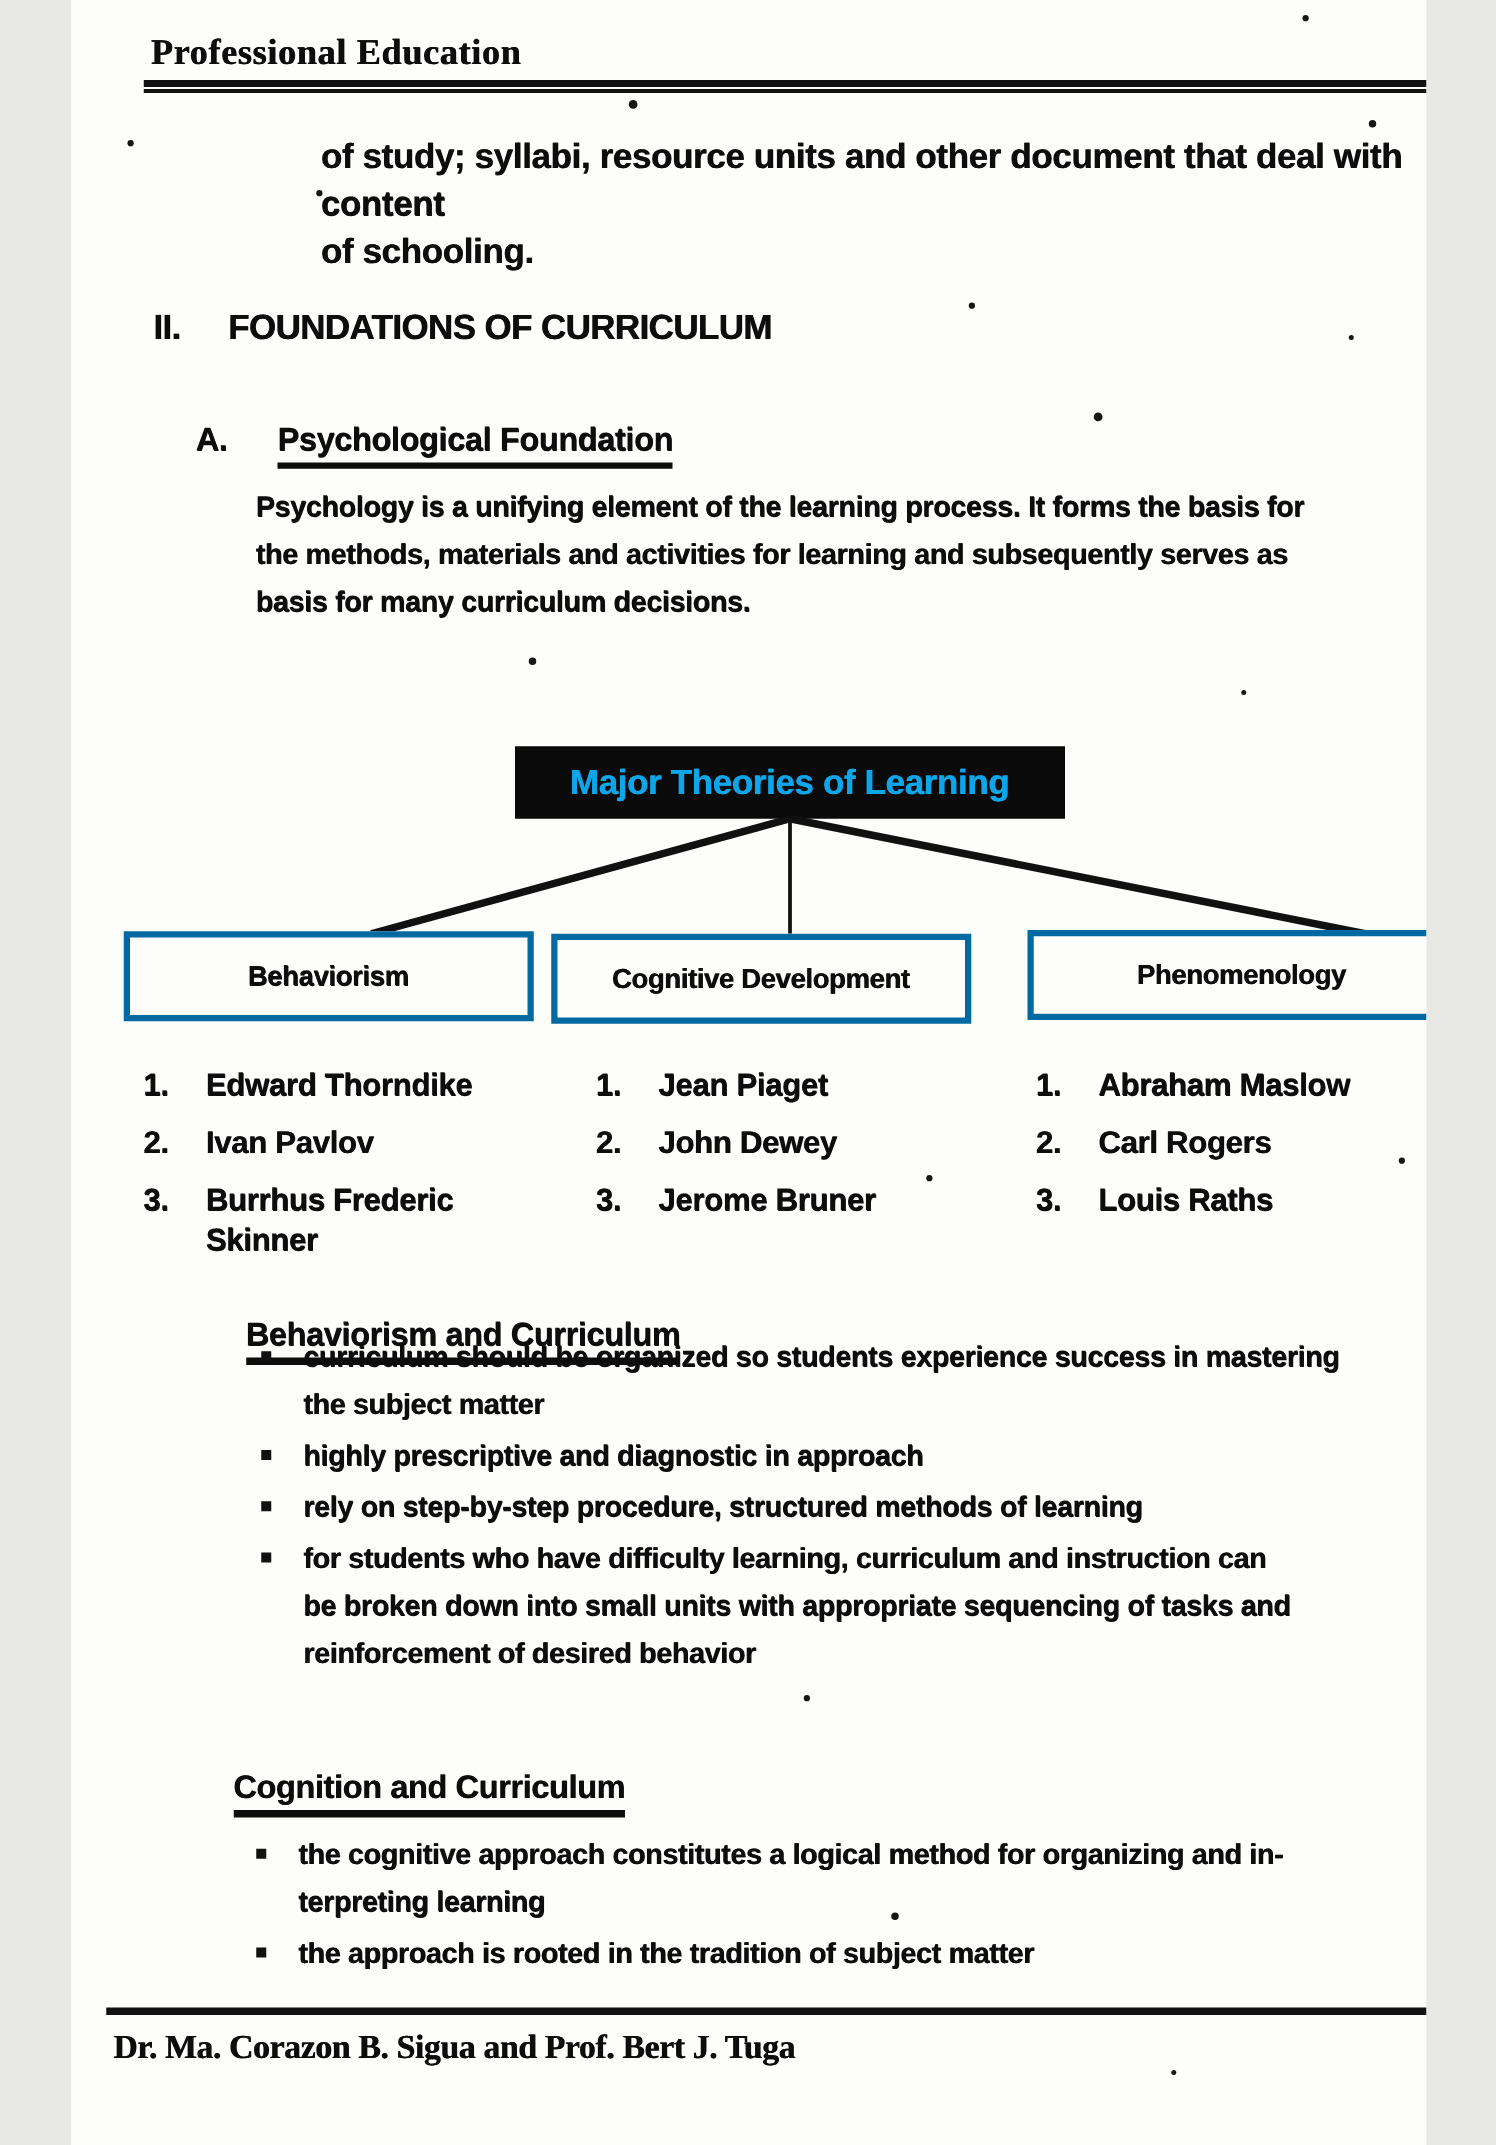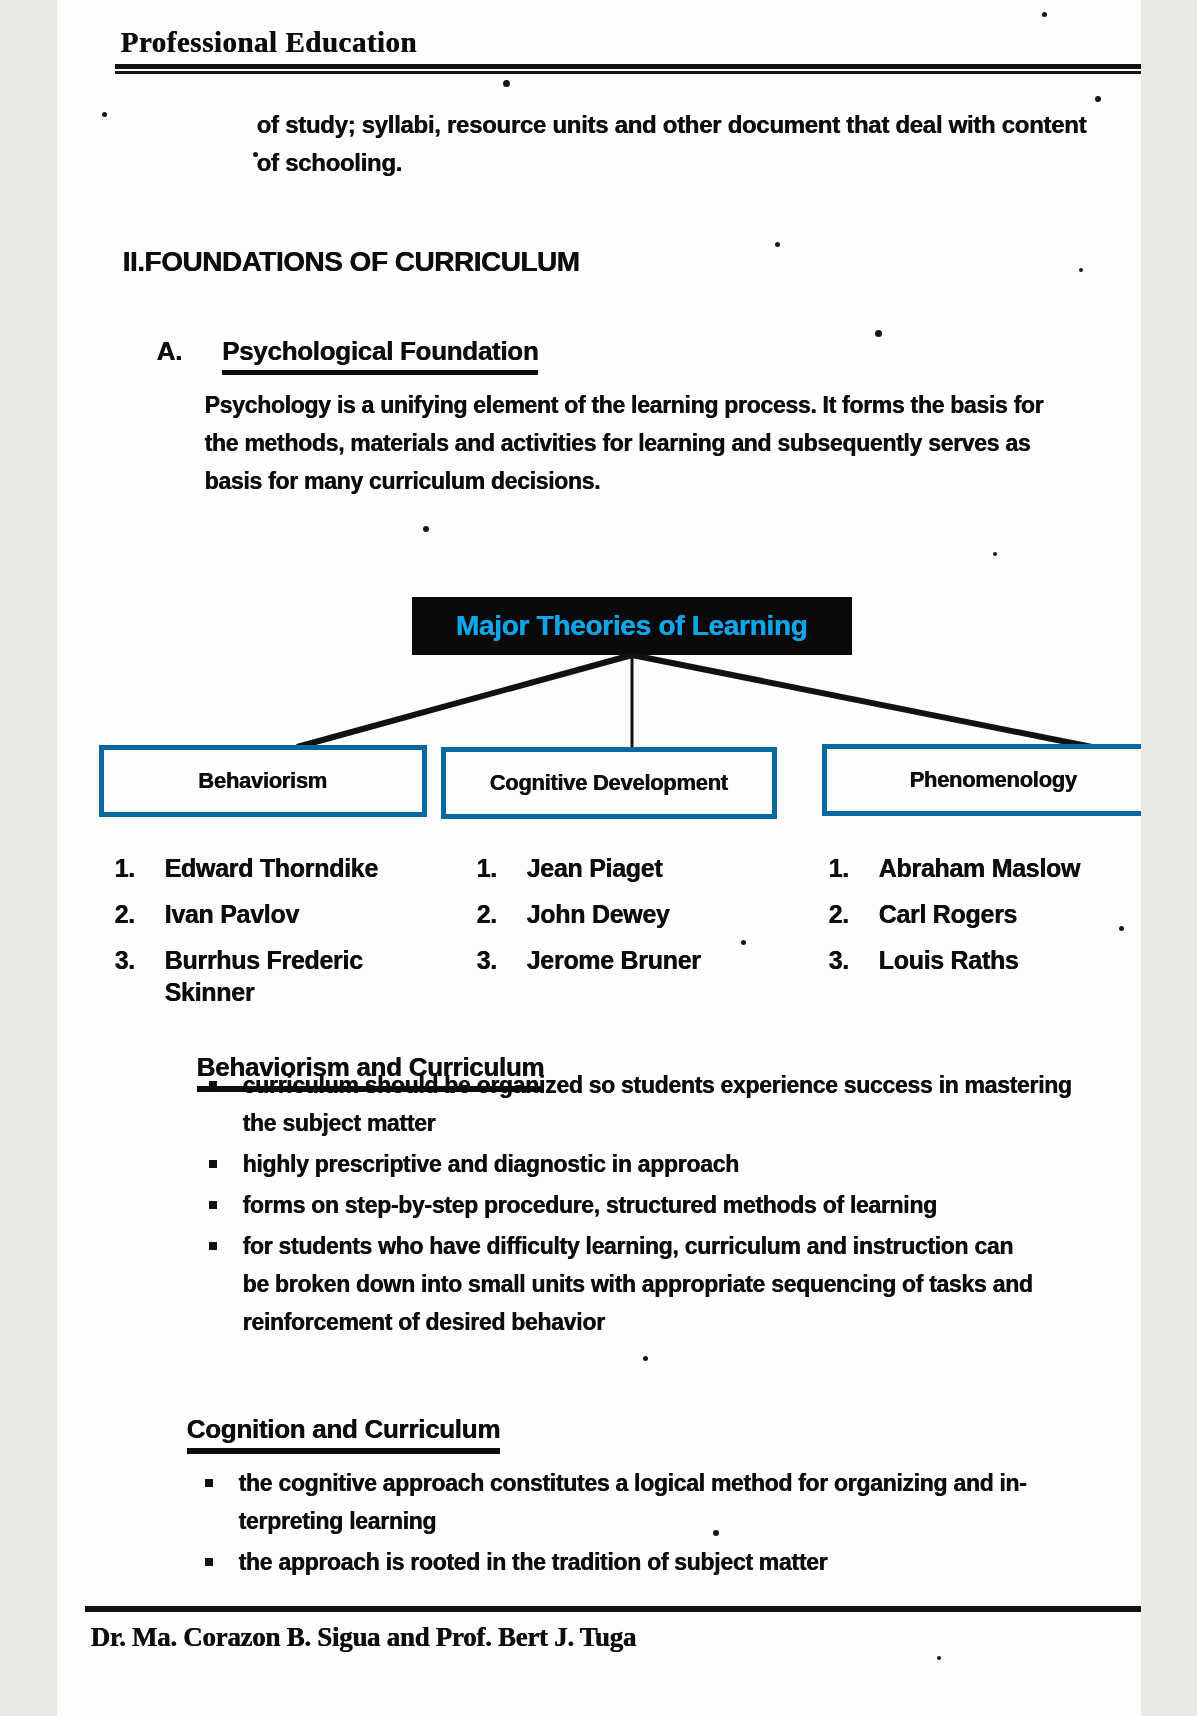--- a/index.html
+++ b/index.html
@@ -11,24 +11,24 @@
   .ink { text-shadow:0.5px 0.4px 0 currentColor; letter-spacing:-0.3px; }
   .serif { font-family:"Liberation Serif", serif; }
   .preline { white-space:pre-line; }
 
   
   .hdr-title { position:absolute; left:64px; top:26px; font-size:29px; letter-spacing:0.5px; }
   .hdr-rule { position:absolute; left:58px; top:64px; width:1139px; height:12px;
               background:linear-gradient(#111 0 45%, #fdfdfb 45% 62%, #111 62% 85%, #fdfdfb 85%); }
 
   
-  .intro { position:absolute; left:200px; top:106px; font-size:24px; line-height:38px; }
-
-  
-  .sec2 { position:absolute; left:66px; top:246px; font-size:28px; display:flex; letter-spacing:-0.5px; }
+  .intro { position:absolute; left:200px; top:106px; font-size:28px; line-height:38px; }
+
+  
+  .sec2 { position:absolute; left:66px; top:246px; font-size:28px; display:flex; gap:38px; letter-spacing:-0.5px; }
 
   
   .subA { position:absolute; left:100px; top:336px; font-size:26px; display:flex; gap:40px; }
   .u-thick { display:inline-block; border-bottom:5px solid #0d0d0d; padding-bottom:3px; }
   .subA-body { position:absolute; left:148px; top:386px; font-size:23px; line-height:38px; }
 
   
   .root-box { position:absolute; left:355px; top:597px; width:440px; height:58px;
               background:#0a0a0a; color:#0ea5e9; display:flex; align-items:center; justify-content:center;
               font-size:28px; }
@@ -151,21 +151,21 @@
       <span class="b-marker"></span>
       <span class="ink preline">curriculum should be organized so students experience success in mastering
 the subject matter</span>
     </div>
     <div class="b-row">
       <span class="b-marker"></span>
       <span class="ink preline">highly prescriptive and diagnostic in approach</span>
     </div>
     <div class="b-row">
       <span class="b-marker"></span>
-      <span class="ink preline">forms on step-by-step procedure, structured methods of learning</span>
+      <span class="ink preline">rely on step-by-step procedure, structured methods of learning</span>
     </div>
     <div class="b-row">
       <span class="b-marker"></span>
       <span class="ink preline">for students who have difficulty learning, curriculum and instruction can
 be broken down into small units with appropriate sequencing of tasks and
 reinforcement of desired behavior</span>
     </div>
   </div>
 
   <div class="sec-h cog-h ink">

